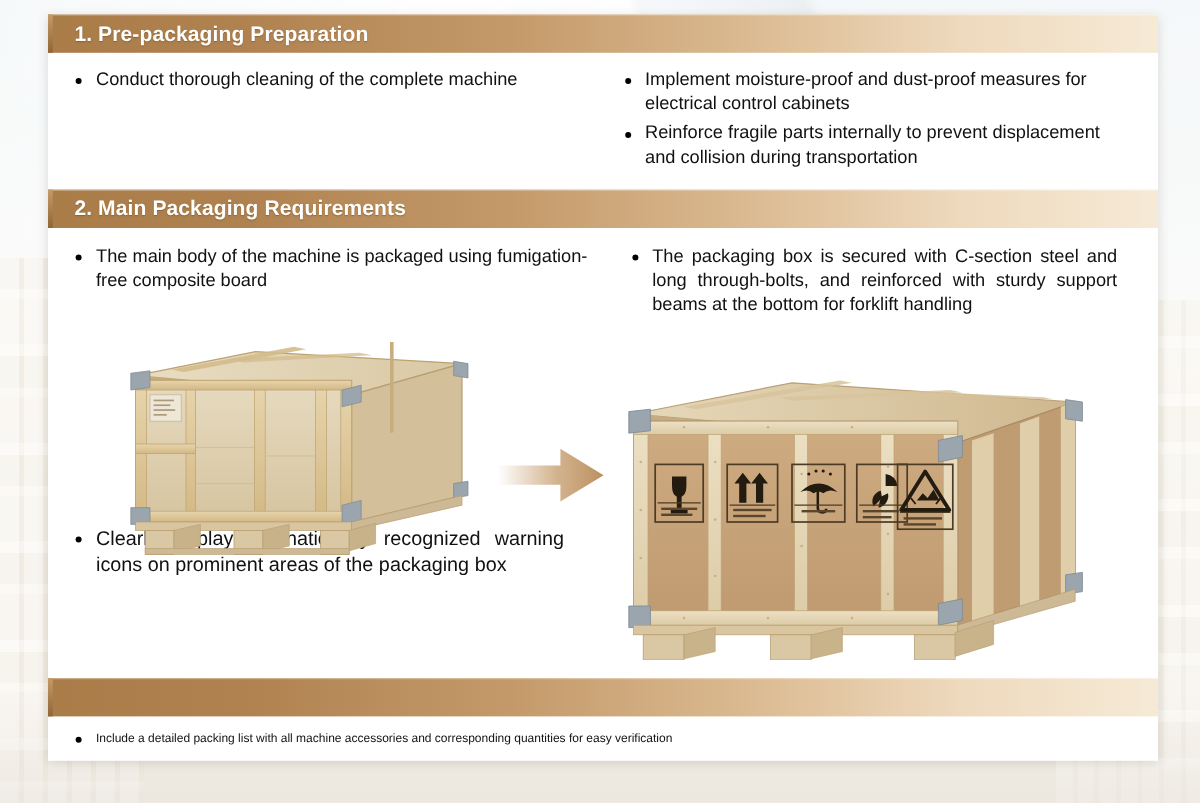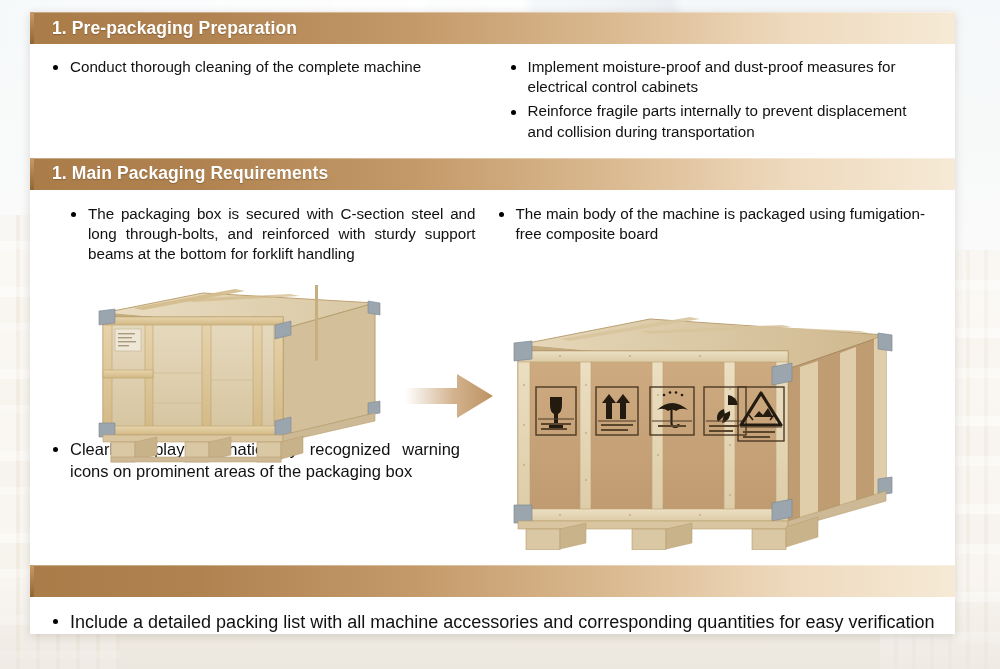--- a/index.html
+++ b/index.html
@@ -62,21 +62,21 @@
     background: linear-gradient(180deg, rgba(228,222,210,0) 0%, rgba(214,206,192,.55) 100%);
   }
   .bg-veil {
     position: absolute; inset: 0;
     background: rgba(255,255,255,.42);
   }
 
   
   .panel {
     position: absolute;
-    left: 30px; top: 12px;
+    left: 40px; top: 12px;
     width: 925px; height: 622px;
     background: #ffffff;
     box-shadow: 0 2px 9px rgba(90,80,65,.20);
   }
 
   
   .sec-head {
     position: relative;
     height: 32px;
     margin: 0 0 0 0;
@@ -146,21 +146,21 @@
   .s2-bullet-low li {
     font-size: 16.5px;
     line-height: 1.35;
     text-align: justify;
     padding-right: 8px;
   }
 
   
   .s3-body { padding: 12px 16px 10px 18px; }
   .s3-body ul.bul > li {
-    font-size: 18px;
+    font-size: 10px;
     line-height: 1.45;
     margin-bottom: 2px;
   }
 
   
   .crate-left { position: absolute; left: 55px; top: 95px; }
   .crate-right { position: absolute; left: 470px; top: 125px; }
   .arrow-wrap { position: absolute; left: 375px; top: 178px; }
 
   svg { display: block; }
@@ -193,32 +193,32 @@
       <div class="s1-col right">
         <ul class="bul">
           <li>Implement moisture-proof and dust-proof measures for electrical control cabinets</li>
           <li>Reinforce fragile parts internally to prevent displacement and collision during transportation</li>
         </ul>
       </div>
     </div>
 
     <div class="sec-head">
       <span class="bar-edge"></span>
-      <span class="sec-title">1. Main Packaging Requirements</span>
+      <span class="sec-title">2. Main Packaging Requirements</span>
     </div>
     <div class="s2-body">
       <div class="s2-top">
+        <div class="s2-col left">
+          <ul class="bul">
+            <li>The main body of the machine is packaged using fumigation-free composite board</li>
+          </ul>
+        </div>
         <div class="s2-col right">
           <ul class="bul">
             <li>The packaging box is secured with C-section steel and long through-bolts, and reinforced with sturdy support beams at the bottom for forklift handling</li>
-          </ul>
-        </div>
-        <div class="s2-col left">
-          <ul class="bul">
-            <li>The main body of the machine is packaged using fumigation-free composite board</li>
           </ul>
         </div>
       </div>
 
       <ul class="bul s2-bullet-low">
         <li>Clearly display internationally recognized warning icons on prominent areas of the packaging box</li>
       </ul>
 
       <div class="crate-left">
         <svg width="300" height="180" viewBox="0 0 300 180">

